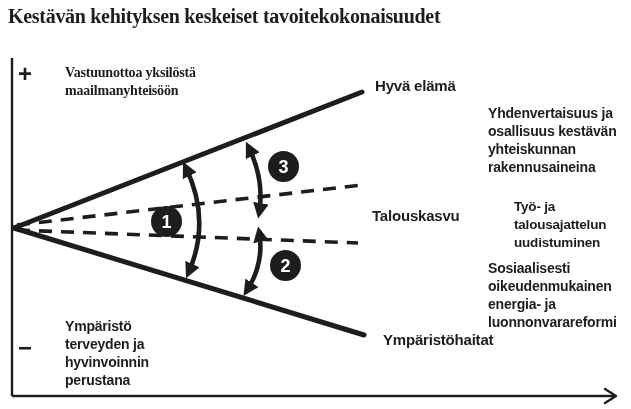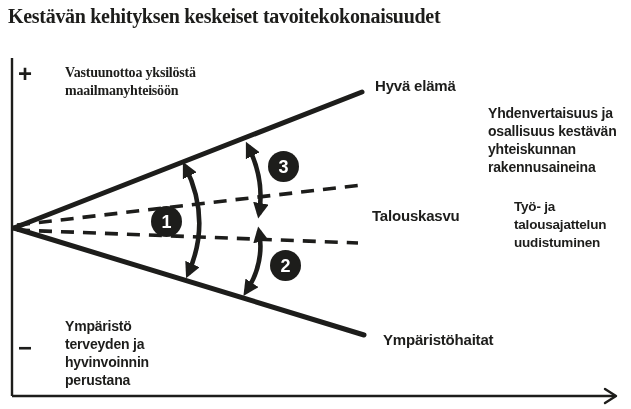--- a/index.html
+++ b/index.html
@@ -82,18 +82,22 @@
   <div class="abs cone-label" style="left:375px;top:77px;">Hyvä elämä</div>
   <div class="abs cone-label" style="left:372px;top:207px;">Talouskasvu</div>
   <div class="abs cone-label" style="left:383px;top:331px;">Ympäristöhaitat</div>
 
   <div class="abs annot" style="left:488px;top:104px;">Yhdenvertaisuus ja
 osallisuus kestävän
 yhteiskunnan
 rakennusaineina</div>
   <div class="abs annot" style="left:486px;top:198px;font-size:13.5px;margin-left:28px;">Työ- ja talousajattelun
 uudistuminen</div>
+  <div class="abs annot" style="left:488px;top:259px;">Sosiaalisesti
+oikeudenmukainen
+energia- ja
+luonnonvarareformi</div>
 
   <div class="abs badge" style="left:151px;top:206px;">1</div>
   <div class="abs badge" style="left:270px;top:250px;">2</div>
   <div class="abs badge" style="left:268px;top:151px;">3</div>
 
 </div>
 
 </body></html>

